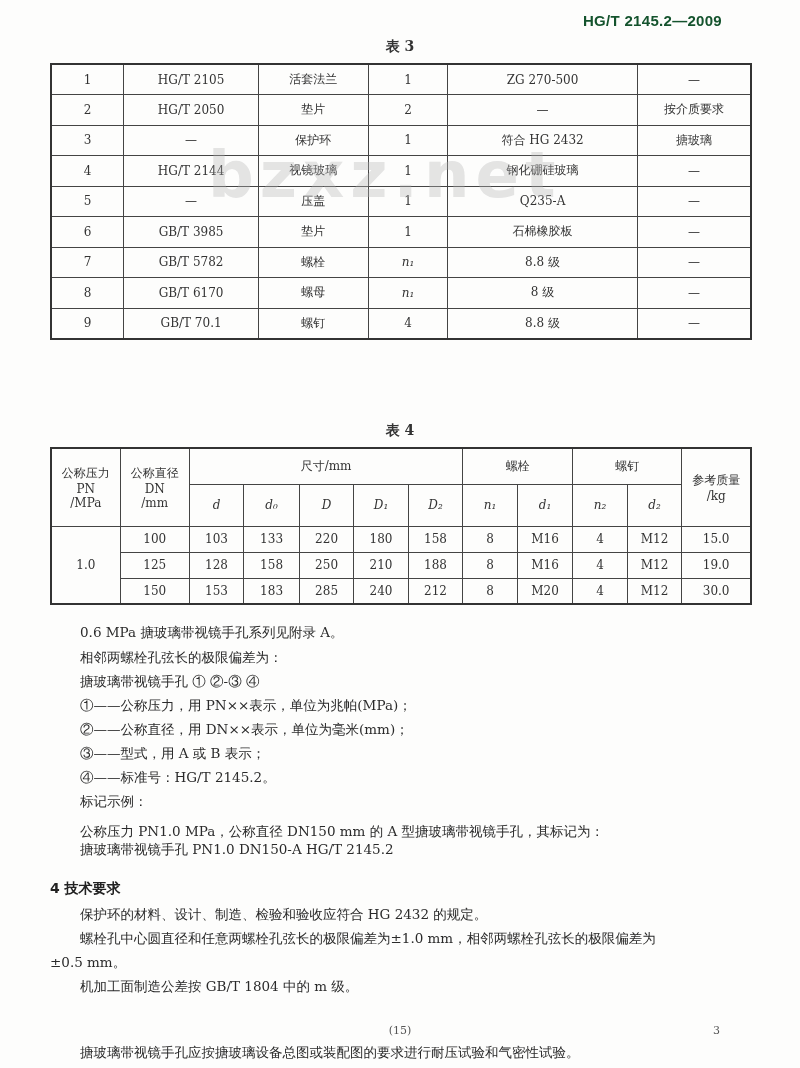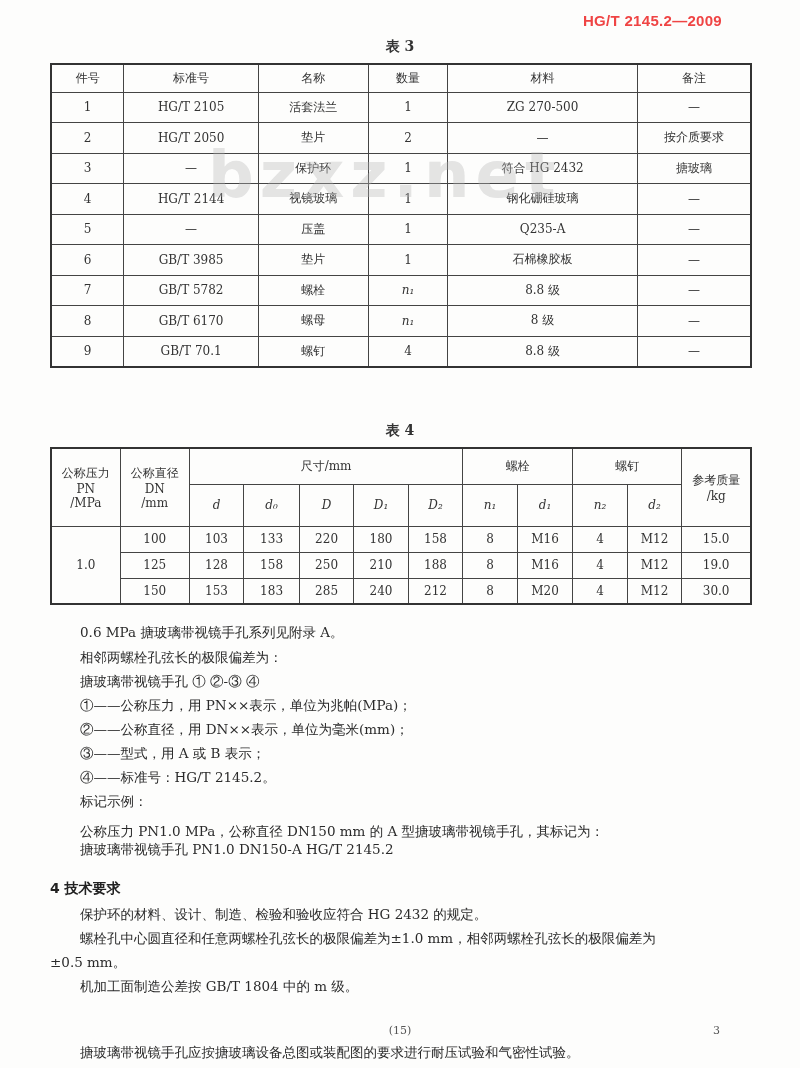--- a/index.html
+++ b/index.html
@@ -1,20 +1,20 @@
 <!DOCTYPE html>
 <html><head>
 <meta charset="utf-8">
 <style>
   html, body { margin: 0; padding: 0; }
   body {
     width: 800px; height: 1068px; background: #fdfdfc; position: relative; overflow: hidden;
     font-family: "DejaVu Serif", "Liberation Serif", serif; color: #2a2a2a;
   }
-  .std-code { position: absolute; right: 78px; top: 12px; font-size: 15px; font-family: "Liberation Sans", sans-serif; font-weight: bold; color: #ef4444; letter-spacing: 0.3px; }
+  .std-code { position: absolute; right: 78px; top: 12px; font-size: 15px; font-family: "Liberation Sans", sans-serif; font-weight: bold; color: #14532d; letter-spacing: 0.3px; }
   .tbl-caption { position: absolute; left: 0; width: 800px; text-align: center; font-size: 14px; font-weight: bold; color: #333; }
   table { border-collapse: collapse; position: absolute; left: 50px; width: 702px; }
   td, th { border: 1px solid #444; text-align: center; font-weight: normal; font-size: 12px; color: #333; padding: 0; }
   table.outer { border: 2px solid #333; }
   #t3 { top: 63px; }
   #t3 tr { height: 30.5px; }
   #t3 tr.hdr { height: 28px; }
   #t3 tr.note td { height: 32px; font-size: 12px; text-align: center; }
   #t4 { top: 447px; }
   #t4 tr.h1 { height: 36px; }
@@ -37,28 +37,20 @@
 <table id="t3" class="outer">
   <colgroup>
     <col style="width:73px">
       <col style="width:135px">
       <col style="width:110px">
       <col style="width:80px">
       <col style="width:190px">
       <col style="width:114px">
   </colgroup>
   <tbody>
-      <tr class="hdr">
-    <th>件号</th>
-    <th>标准号</th>
-    <th>名称</th>
-    <th>数量</th>
-    <th>材料</th>
-    <th>备注</th>
-  </tr>
   <tr>
     <td>1</td>
     <td>HG/T 2105</td>
     <td>活套法兰</td>
     <td>1</td>
     <td>ZG 270-500</td>
     <td>—</td>
   </tr>
   <tr>
     <td>2</td>

